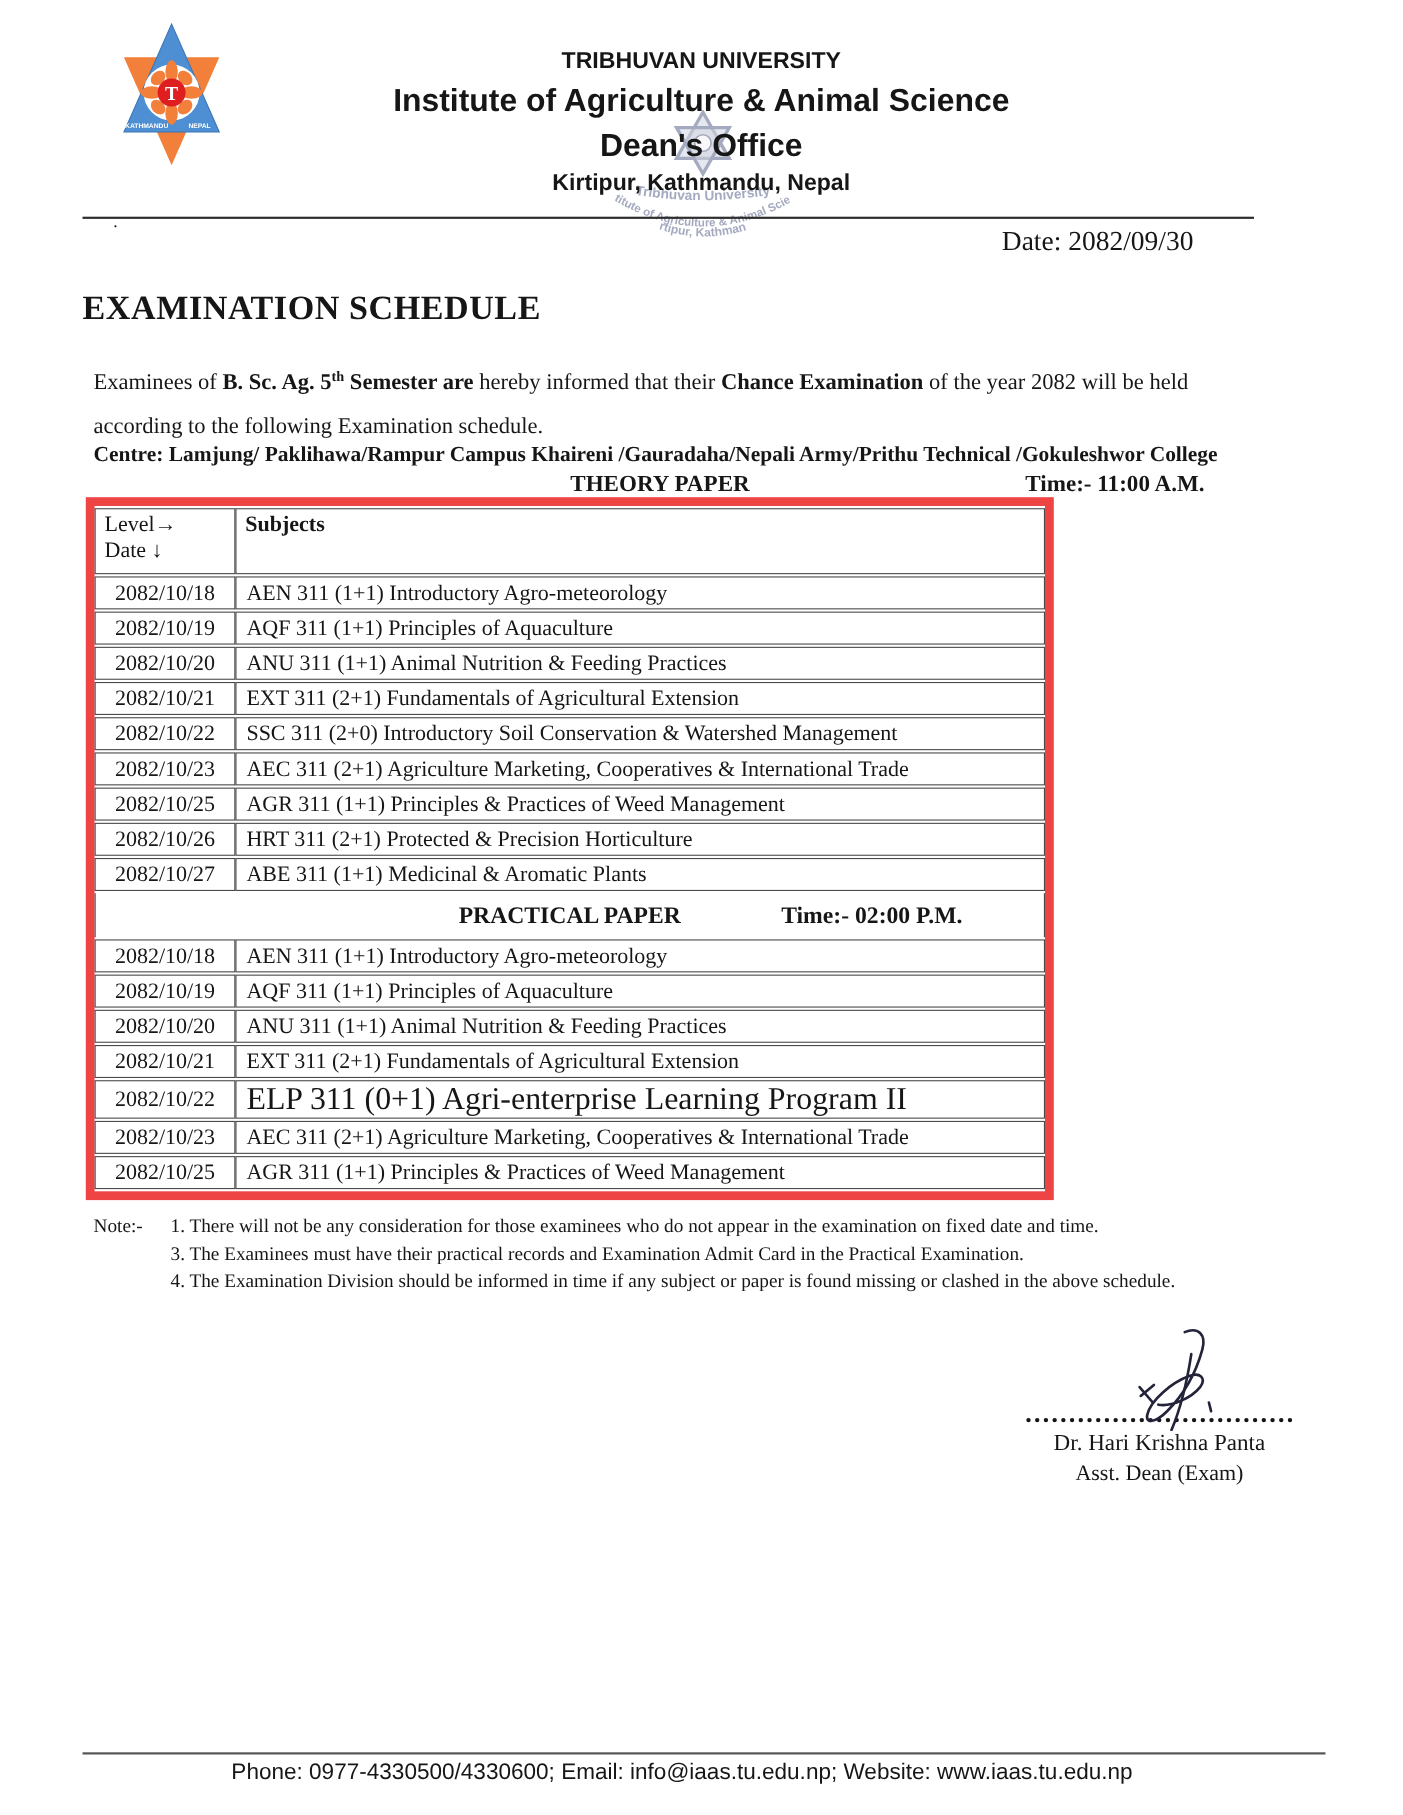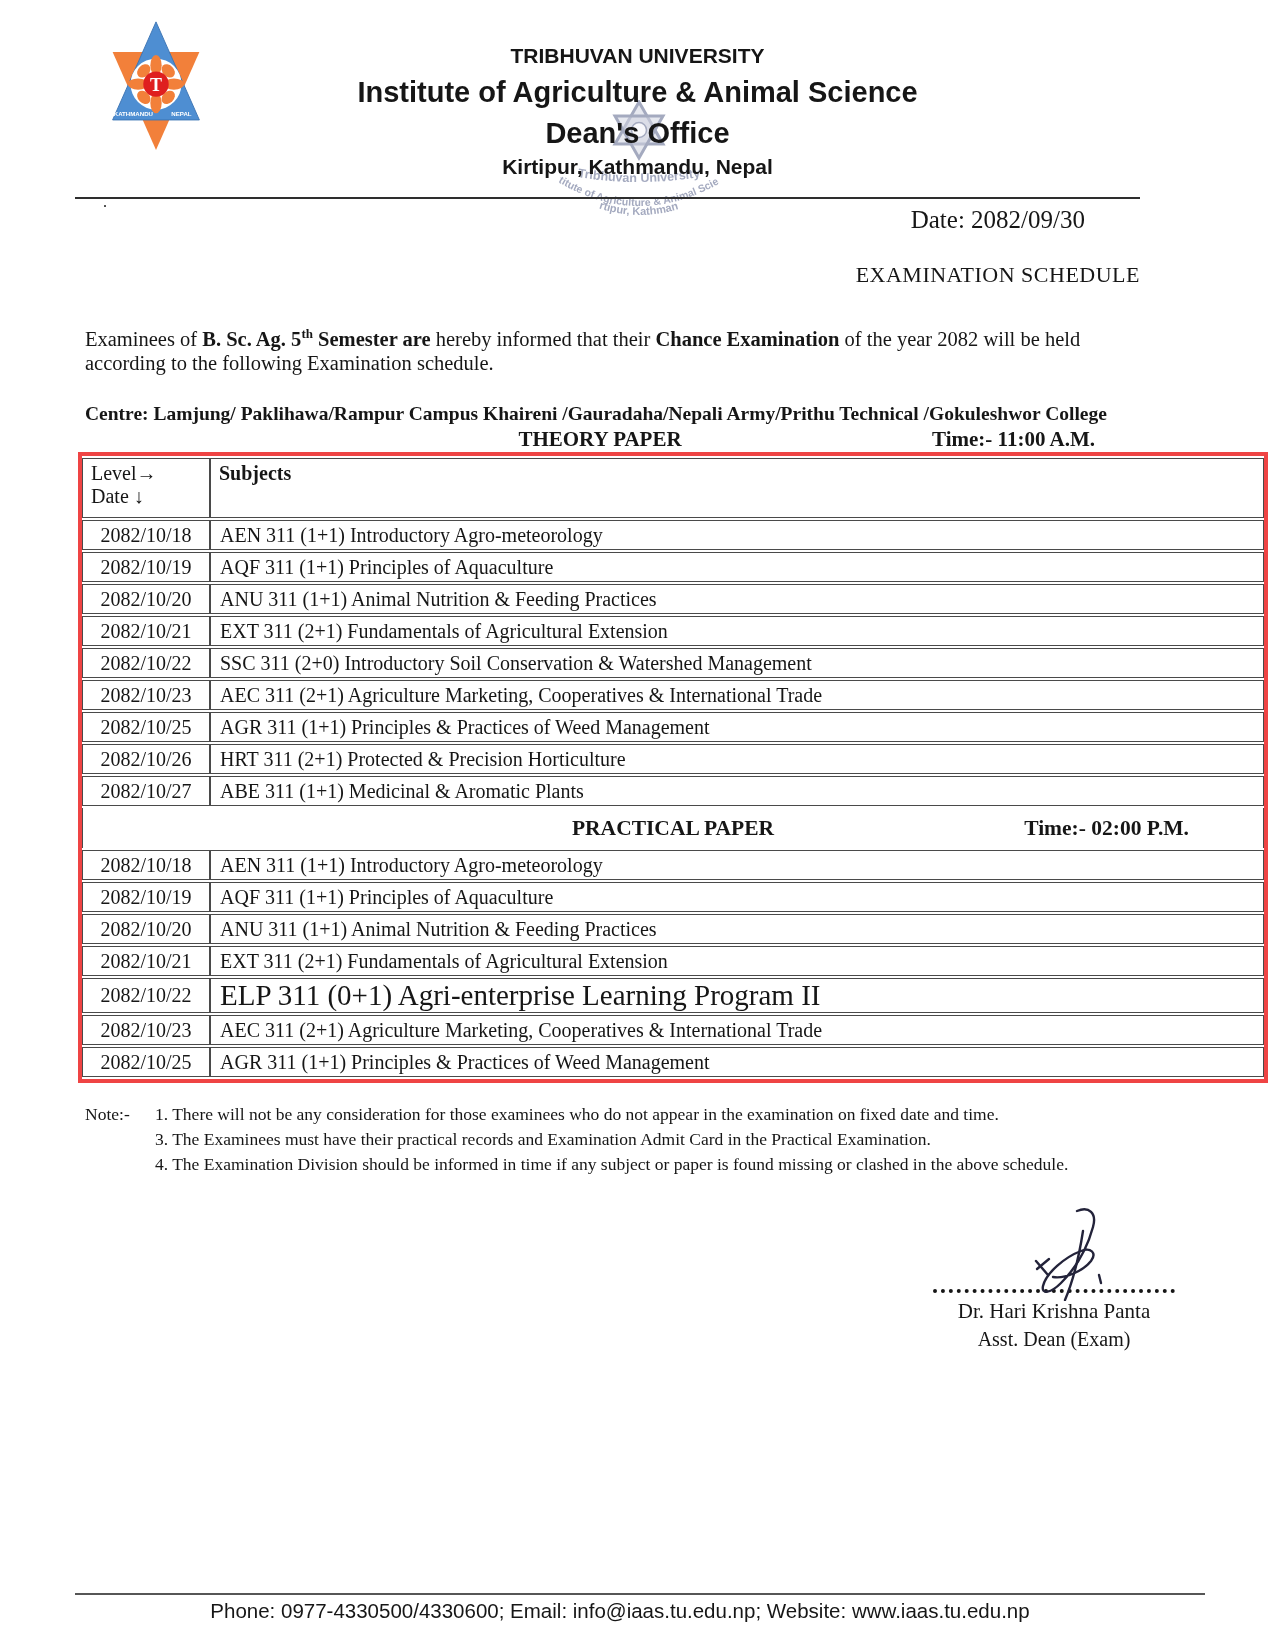--- a/index.html
+++ b/index.html
@@ -18,36 +18,36 @@
     font-family:"Liberation Sans", sans-serif;font-weight:bold;z-index:1;}
   .lh-university{top:44px;font-size:21px;}
   .lh-institute{top:76px;font-size:29px;}
   .lh-office{top:117px;font-size:29px;}
   .lh-address{top:155px;font-size:21px;}
   .header-rule{position:absolute;left:75px;width:1065px;top:197px;
     border-top:2px solid #2e2e2e;z-index:1;}
   .stray-dot{position:absolute;left:103px;top:193px;font-size:16px;z-index:1;}
   .date-line{position:absolute;right:190px;top:206px;font-size:25px;}
   
-  .doc-title{position:absolute;left:75px;width:1065px;top:262px;text-align:right;
-    font-weight:normal;font-size:22px;letter-spacing:.5px;margin:0;}
+  .doc-title{position:absolute;left:75px;width:1065px;top:262px;text-align:left;
+    font-weight:bold;font-size:31px;letter-spacing:.5px;margin:0;}
   .intro{position:absolute;left:85px;top:322px;width:1032px;
-    font-size:20.5px;line-height:24px;margin:0;}
+    font-size:20.5px;line-height:40px;margin:0;}
   .intro sup{font-size:13px;font-weight:bold;}
   .centre-line{position:absolute;left:85px;top:403px;font-weight:bold;
     font-size:19.5px;white-space:nowrap;margin:0;}
   
   .paper-head{position:absolute;left:78px;width:1089px;top:427px;
     font-weight:bold;font-size:21px;}
   .paper-head .ph-title{display:block;text-align:center;margin-right:45px;}
   .paper-head .ph-time{position:absolute;right:72px;top:0;}
   
-  .exam-table{position:absolute;left:78px;top:452px;width:1190px;
+  .exam-table{position:absolute;left:78px;top:452px;width:880px;
     border-collapse:separate;border-spacing:0 2px;
-    border:4px solid #ef4444;background:#fff;font-size:20px;}
+    border:8px solid #ef4444;background:#fff;font-size:20px;}
   .exam-table th,.exam-table td{border:1px solid #4a4a4a;}
   .exam-table thead th{height:52px;font-weight:normal;text-align:left;
     vertical-align:top;padding:3px 8px;font-size:20px;}
   .exam-table thead th.h-subjects{font-weight:bold;}
   .exam-table td{height:28px;padding:0 6px;}
   td.c-date{text-align:center;}
   td.c-subj{padding-left:9px;}
   td.c-subj.large{font-size:29px;}
   tr.sect-row td{border-top:none;border-bottom:none;height:40px;position:relative;}
   .sect-inner{font-weight:bold;font-size:21.5px;}

